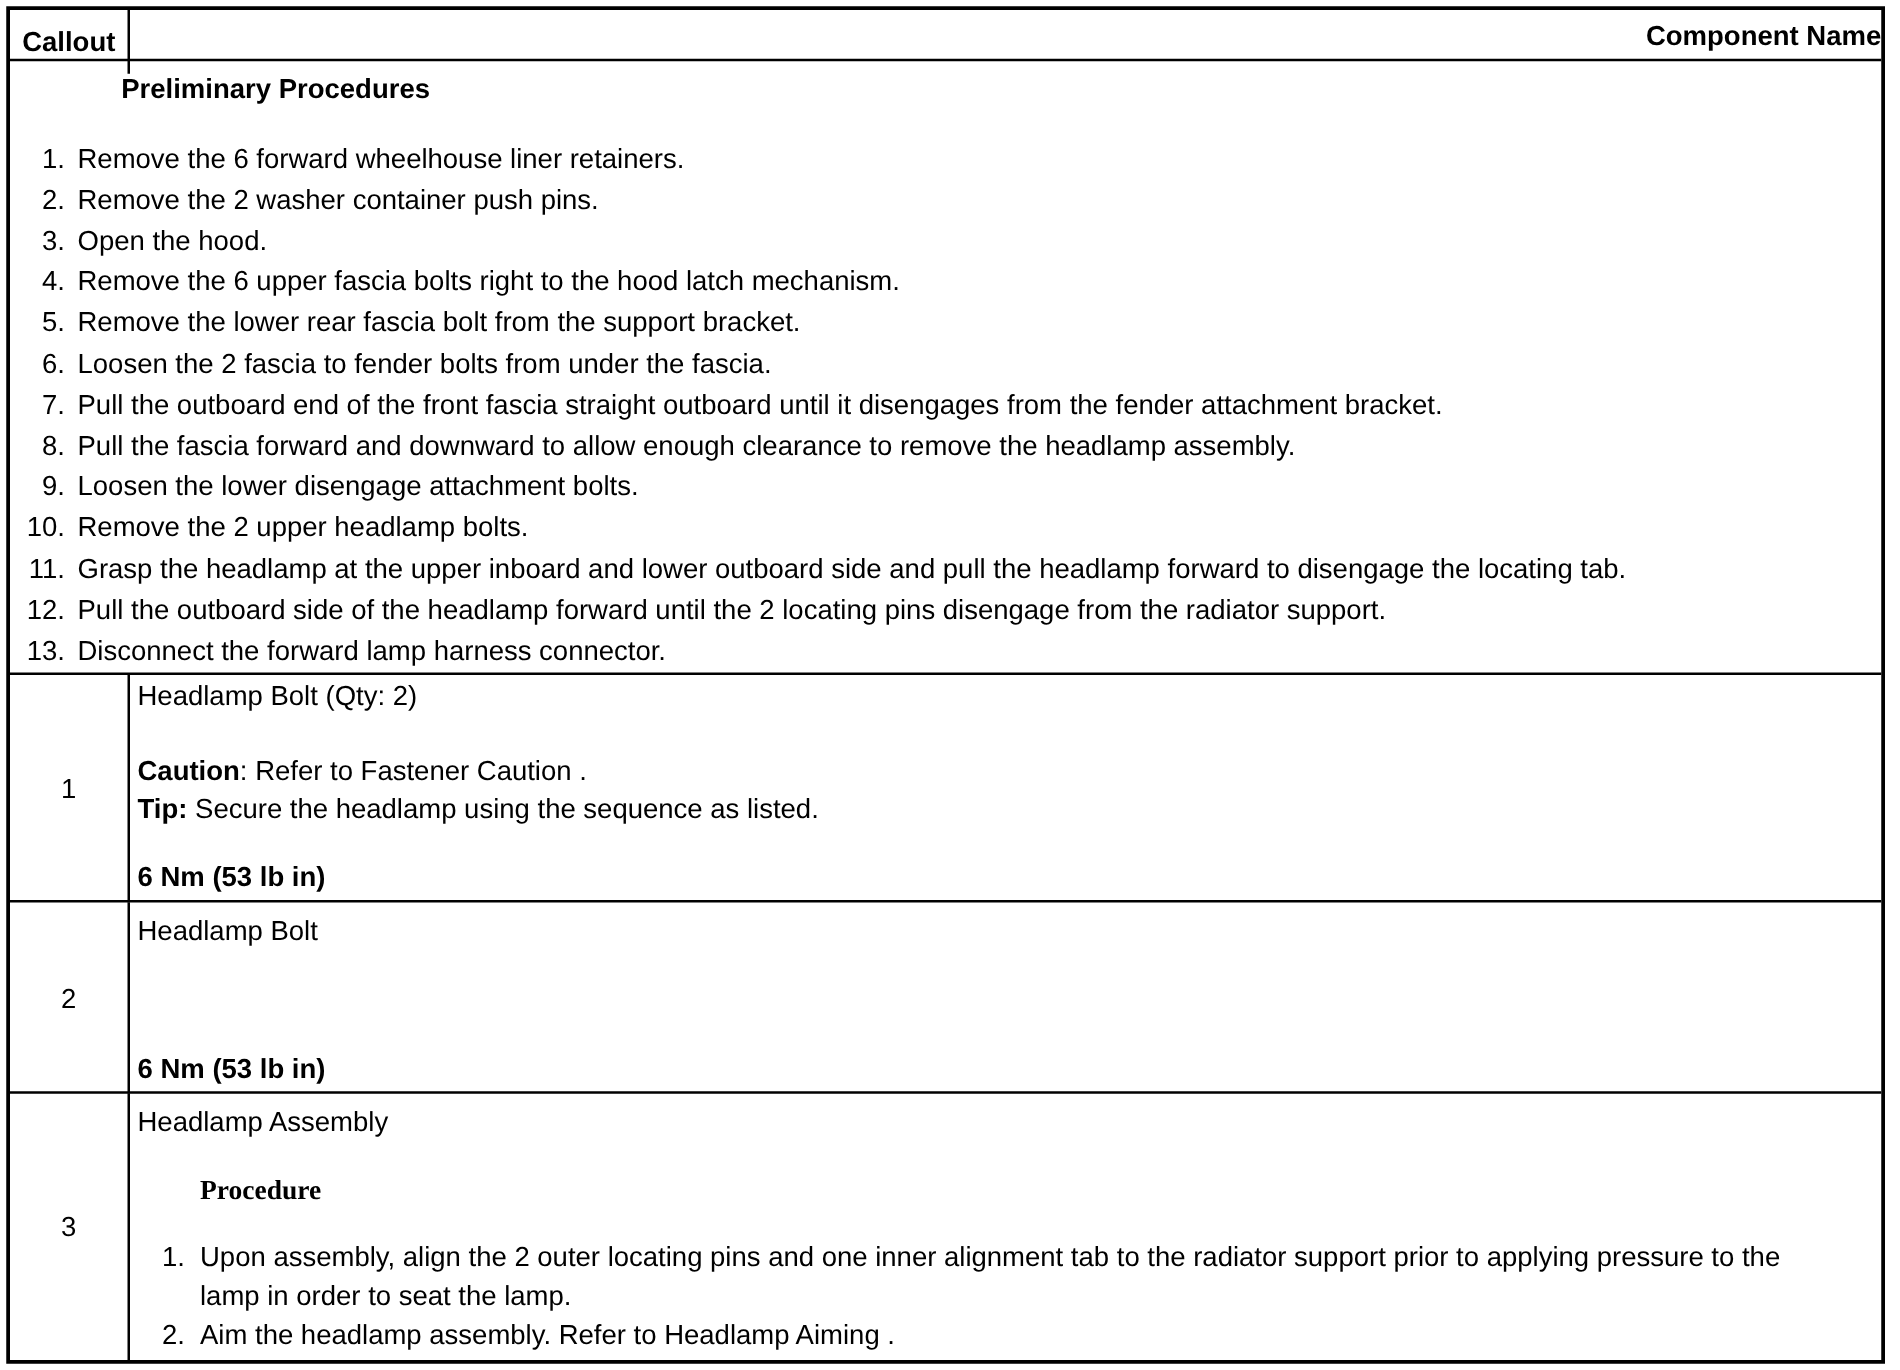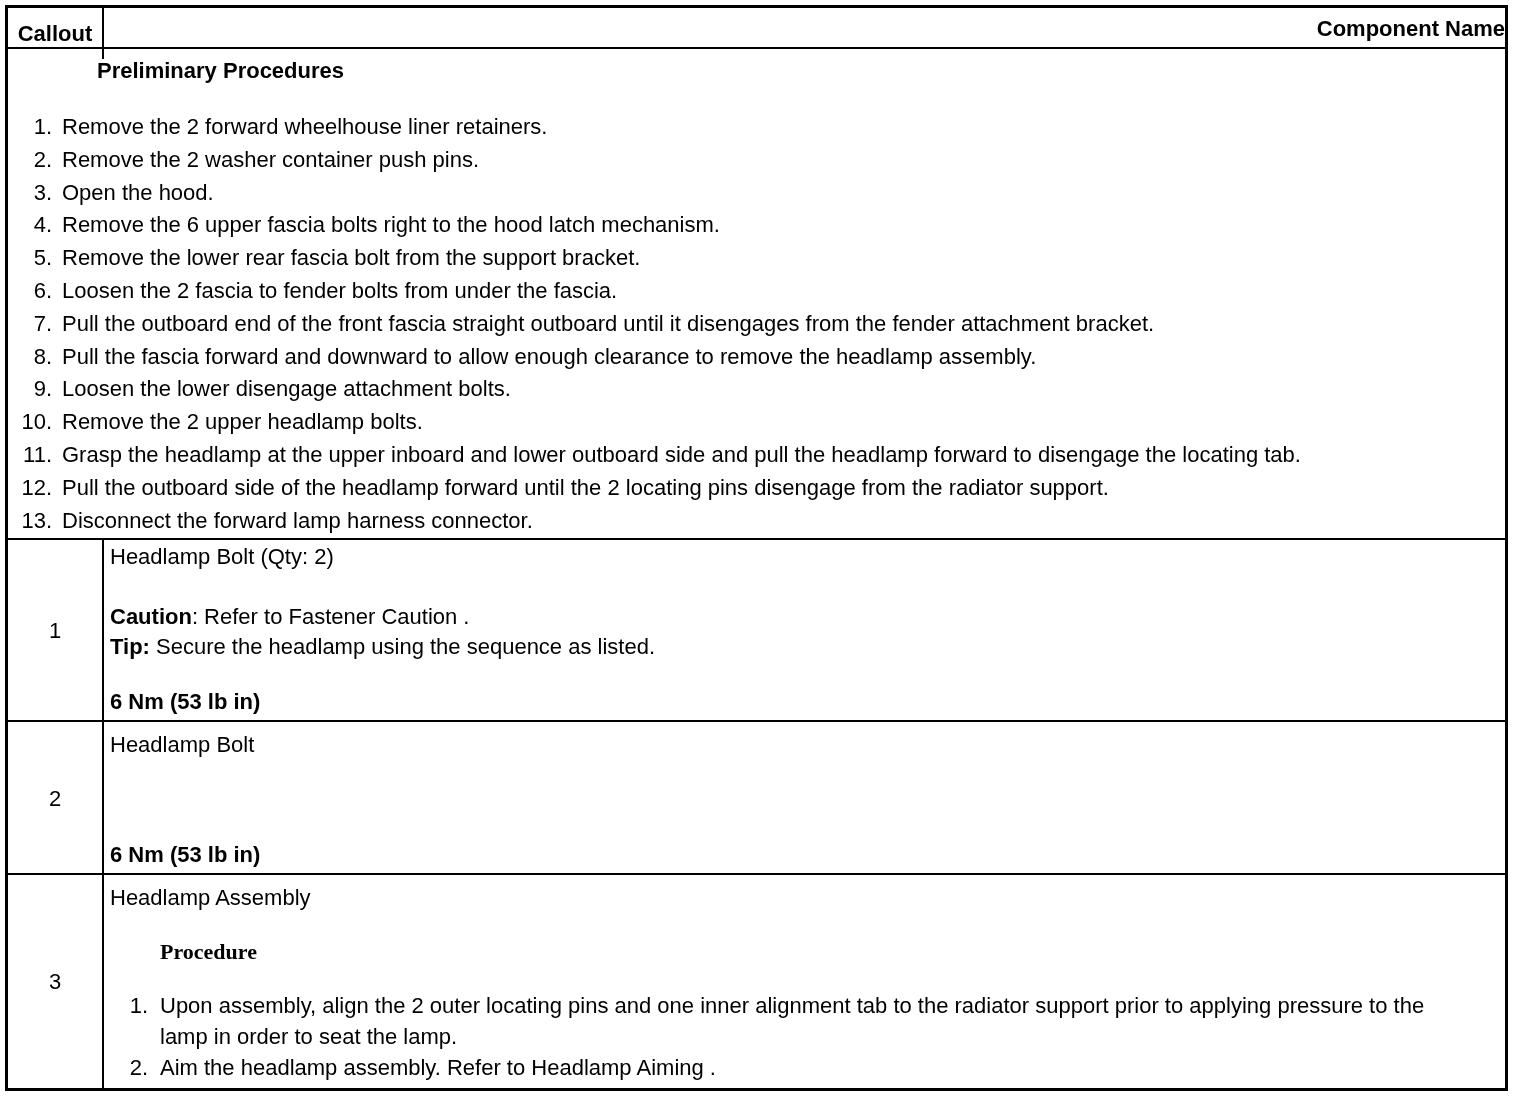--- a/index.html
+++ b/index.html
@@ -38,21 +38,21 @@
       <span class="hdr-callout">Callout</span>
     </div>
     <div class="maincol">
       <span class="hdr-name">Component Name</span>
     </div>
   </div>
 
   <div class="row sep" style="top:39px; height:493px;">
     <span class="prelim-title">Preliminary Procedures</span>
     <ul class="prelim-list">
-      <li><span class="num">1.</span><span class="txt">Remove the 2 forward wheelhouse liner retainers.</span></li>
+      <li><span class="num">1.</span><span class="txt">Remove the 6 forward wheelhouse liner retainers.</span></li>
       <li><span class="num">2.</span><span class="txt">Remove the 2 washer container push pins.</span></li>
       <li><span class="num">3.</span><span class="txt">Open the hood.</span></li>
       <li><span class="num">4.</span><span class="txt">Remove the 6 upper fascia bolts right to the hood latch mechanism.</span></li>
       <li><span class="num">5.</span><span class="txt">Remove the lower rear fascia bolt from the support bracket.</span></li>
       <li><span class="num">6.</span><span class="txt">Loosen the 2 fascia to fender bolts from under the fascia.</span></li>
       <li><span class="num">7.</span><span class="txt">Pull the outboard end of the front fascia straight outboard until it disengages from the fender attachment bracket.</span></li>
       <li><span class="num">8.</span><span class="txt">Pull the fascia forward and downward to allow enough clearance to remove the headlamp assembly.</span></li>
       <li><span class="num">9.</span><span class="txt">Loosen the lower disengage attachment bolts.</span></li>
       <li><span class="num">10.</span><span class="txt">Remove the 2 upper headlamp bolts.</span></li>
       <li><span class="num">11.</span><span class="txt">Grasp the headlamp at the upper inboard and lower outboard side and pull the headlamp forward to disengage the locating tab.</span></li>

